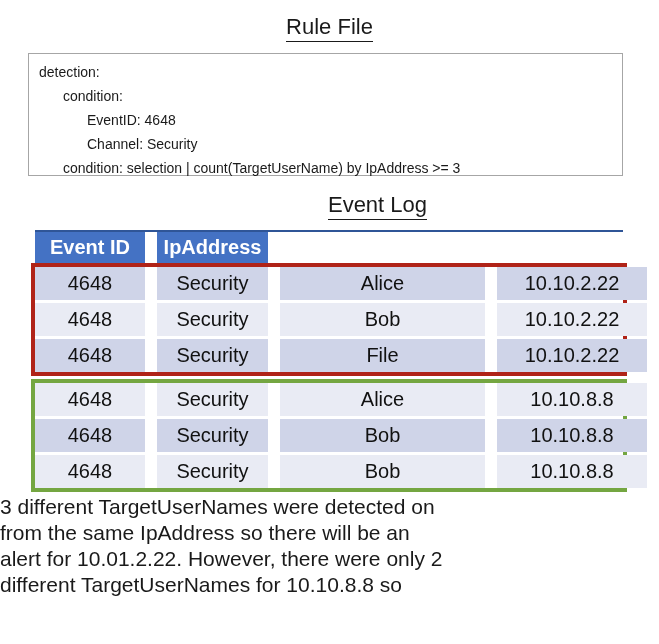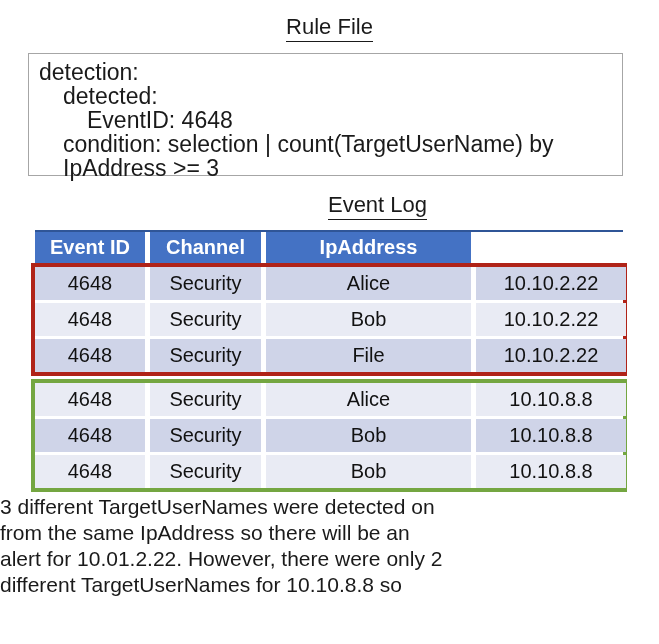--- a/index.html
+++ b/index.html
@@ -22,27 +22,27 @@
   .section-title span{
     border-bottom:1.5px solid #1a1a1a;padding-bottom:2px;
   }
   #rule-title{top:14px;}
   #eventlog-title{top:192px;margin-left:48px;}
 
   .rule-box{
     position:absolute;left:28px;top:53px;width:595px;height:123px;
     border:1px solid var(--box-border);
     padding-top:6px;
-    font-size:23px;line-height:24px;color:#1a1a1a;
+    font-size:14px;line-height:24px;color:#1a1a1a;
   }
   .rule-line.ind0{padding-left:10px;}
   .rule-line.ind1{padding-left:34px;}
   .rule-line.ind2{padding-left:58px;}
 
-  .t-row{display:grid;grid-template-columns:110px 111px 205px 150px;column-gap:5px;}
+  .t-row{display:grid;grid-template-columns:110px 111px 205px 150px;column-gap:12px;}
   .t-cell{
     height:33px;display:flex;align-items:center;justify-content:center;
     font-size:20px;color:#111;
   }
   .table-header{
     position:absolute;left:35px;top:230px;width:588px;
     border-top:2px solid var(--header-edge);
   }
   .table-header .t-cell{
     background:var(--header-blue);color:#fff;font-weight:700;height:31px;
@@ -66,32 +66,32 @@
 <body>
 
 <div class="canvas">
 
   <div class="section-title" id="rule-title">
     <span>Rule File</span>
   </div>
 
   <div class="rule-box">
     <div class="rule-line ind0">detection:</div>
-    <div class="rule-line ind1">detected:</div>
+    <div class="rule-line ind1">condition:</div>
     <div class="rule-line ind2">EventID: 4648</div>
+    <div class="rule-line ind2">Channel: Security</div>
     <div class="rule-line ind1">condition: selection | count(TargetUserName) by IpAddress &gt;= 3</div>
   </div>
 
   <div class="section-title" id="eventlog-title">
     <span>Event Log</span>
   </div>
 
   <div class="table-header t-row">
     <div class="t-cell">Event ID</div>
-    <div class="t-cell">Channel</div>
     <div class="t-cell">IpAddress</div>
   </div>
 
   <div class="row-group" id="alert-group">
     <div class="t-row band-a">
       <div class="t-cell">4648</div>
       <div class="t-cell">Security</div>
       <div class="t-cell">Alice</div>
       <div class="t-cell">10.10.2.22</div>
     </div>

